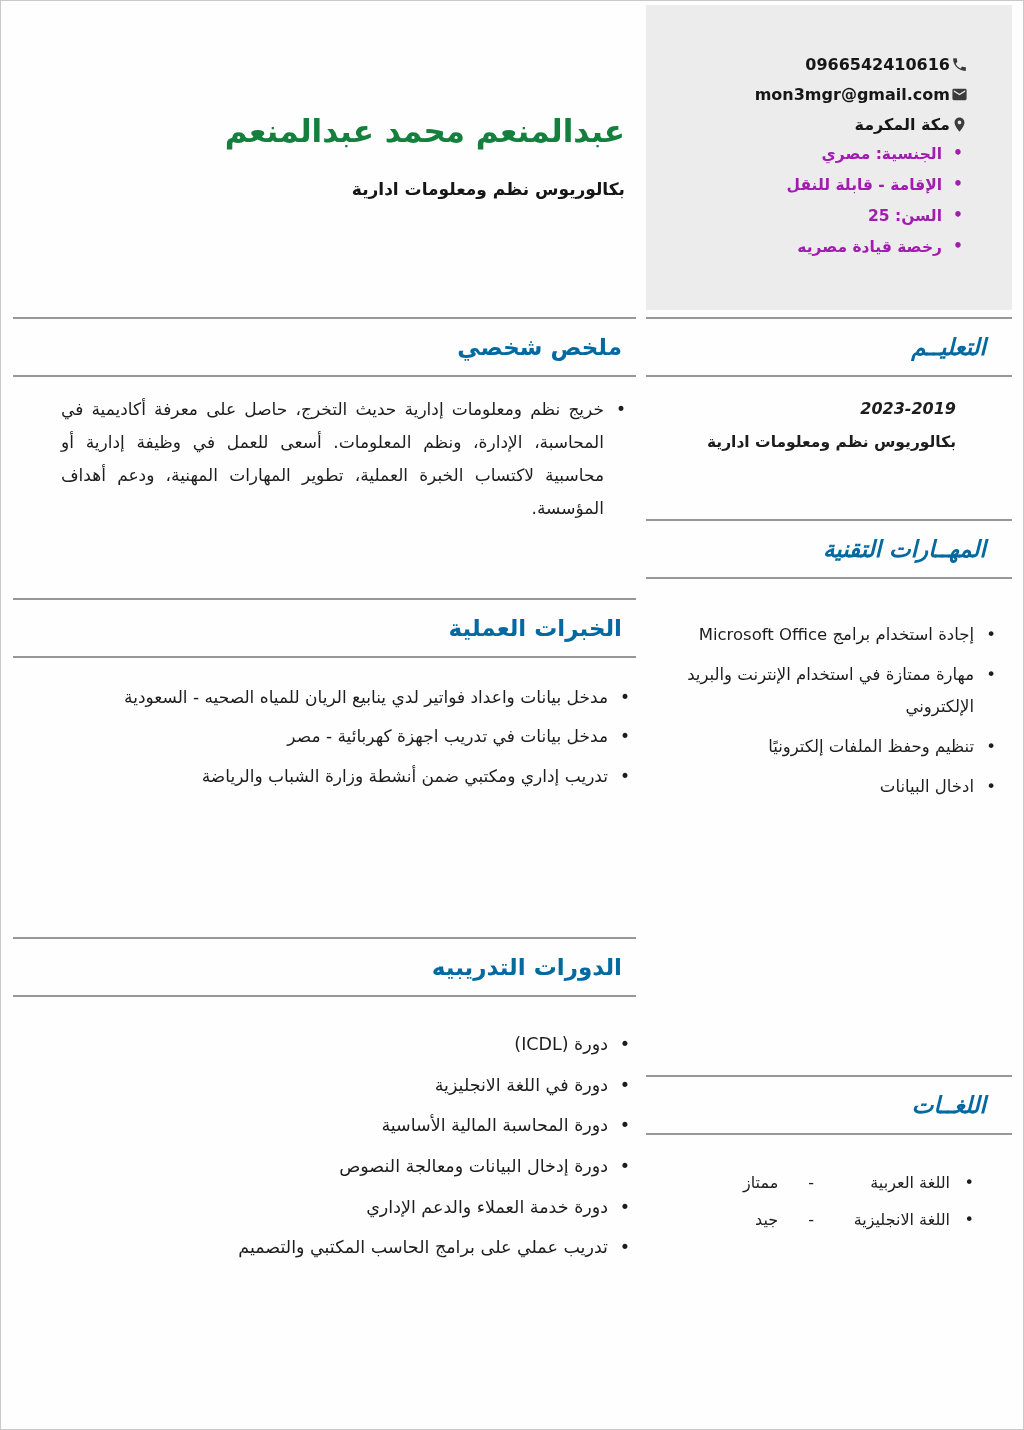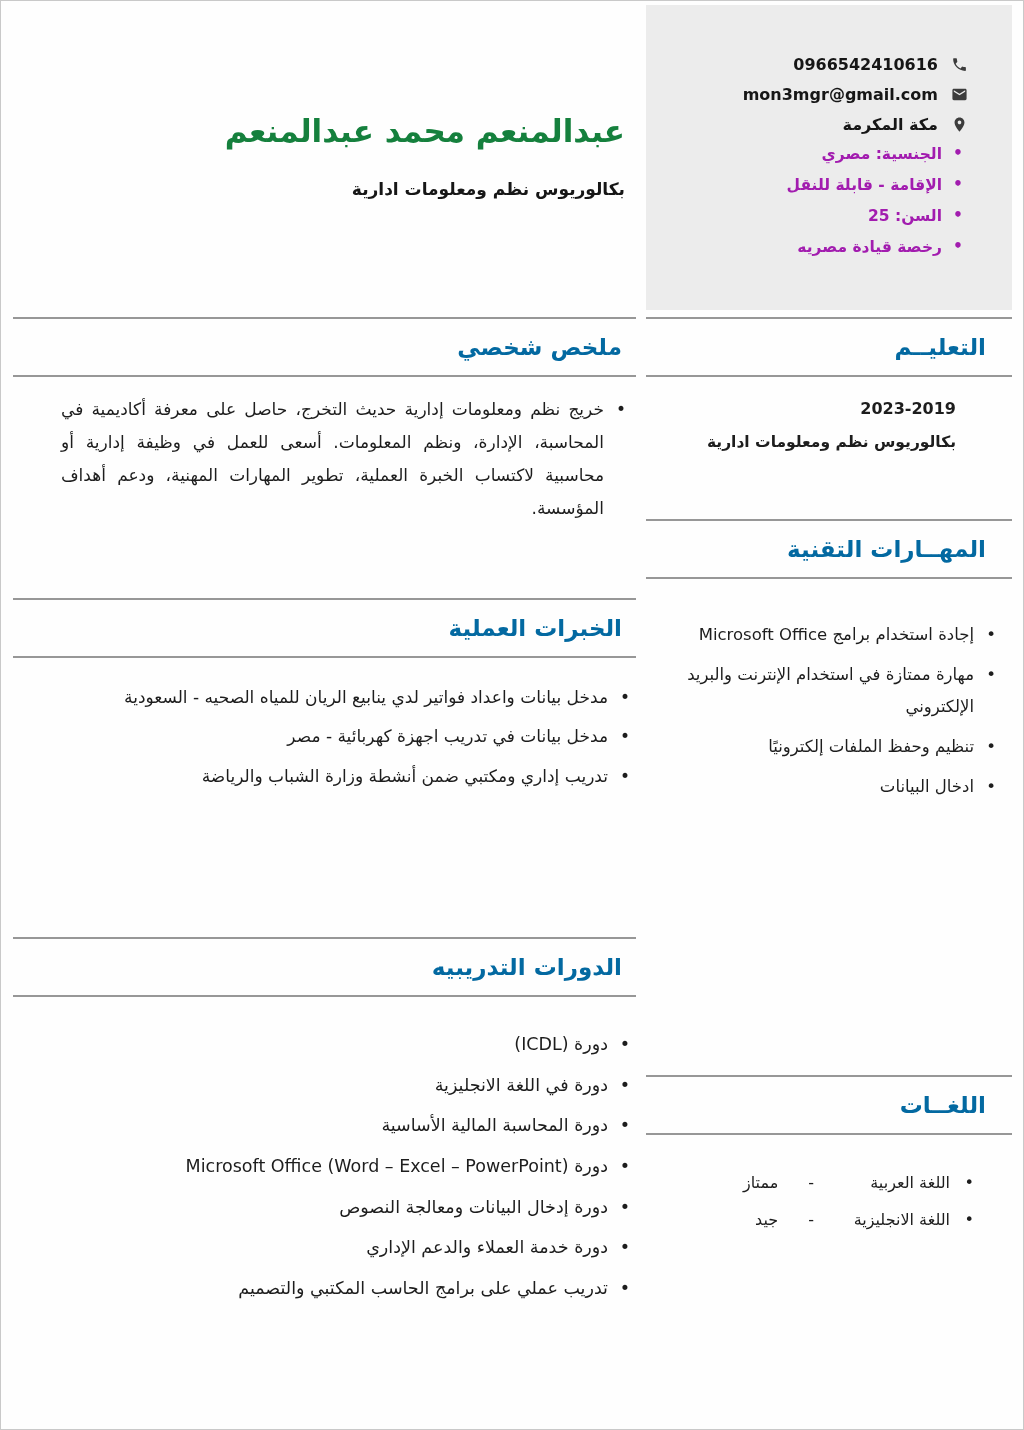--- a/index.html
+++ b/index.html
@@ -21,21 +21,20 @@
   .contact-block {
     position: absolute;
     top: 4px; right: 11px;
     width: 366px; height: 305px;
     background: #ececec;
     box-sizing: border-box;
     padding: 50px 44px 0 14px;
   }
   .c-row {
     display: flex; align-items: center;
-    gap: 12px;
     margin-bottom: 11px;
     font-weight: 700;
     font-size: 16px;
     color: #161616;
   }
   .c-icon {
     width: 18px; height: 18px; flex: 0 0 18px;
     display: flex; align-items: center; justify-content: center;
     color: #3c3c3c;
   }
@@ -65,42 +64,42 @@
   
   .sec { position: absolute; box-sizing: border-box; }
   .sec-head {
     border-top: 2px solid #979797;
     border-bottom: 2px solid #979797;
     font-size: 23px;
     font-weight: 700;
     color: #0369a1;
     padding: 15px 14px 15px 0;
   }
-  .side .sec-head { padding-right: 26px; }
+  .side .sec-head { padding-right: 26px; font-style: italic; }
 
   
   .li-row {
     position: relative;
     padding-right: 26px;
     margin-bottom: 8px;
     font-size: 17px;
     line-height: 1.85;
     text-align: right;
   }
   .li-row::before { content: "•"; position: absolute; right: 4px; top: 0; }
 
   
   .sec-summary { top: 316px; left: 12px; width: 623px; }
   .sum-body { padding: 16px 6px 0 48px; }
   .sum-body .li-row { text-align: justify; line-height: 1.95; }
 
   
   .sec-education { top: 316px; right: 11px; width: 366px; }
   .edu-body { padding: 22px 56px 0 10px; text-align: right; font-weight: 700; }
-  .edu-period { font-size: 16px; margin-bottom: 15px; }
+  .edu-period { font-size: 16px; margin-bottom: 15px; font-style: italic; }
   .edu-degree { font-size: 15.5px; }
 
   
   .sec-skills { top: 518px; right: 11px; width: 366px; }
   .skills-body { padding: 40px 12px 0 8px; }
   .skills-body .li-row { font-size: 16.5px; line-height: 1.9; margin-bottom: 9px; }
 
   
   .sec-experience { top: 597px; left: 12px; width: 623px; }
   .exp-body { padding: 24px 2px 0 30px; }
@@ -250,23 +249,20 @@
         </div>
 
         <div class="li-row">
           <span>دورة في اللغة الانجليزية</span>
         </div>
 
         <div class="li-row">
           <span>دورة المحاسبة المالية الأساسية</span>
         </div>
 
-        <div class="li-row">
-          <span>دورة Microsoft Office (Word – Excel – PowerPoint)</span>
-        </div>
 
         <div class="li-row">
           <span>دورة إدخال البيانات ومعالجة النصوص</span>
         </div>
 
         <div class="li-row">
           <span>دورة خدمة العملاء والدعم الإداري</span>
         </div>
 
         <div class="li-row">

